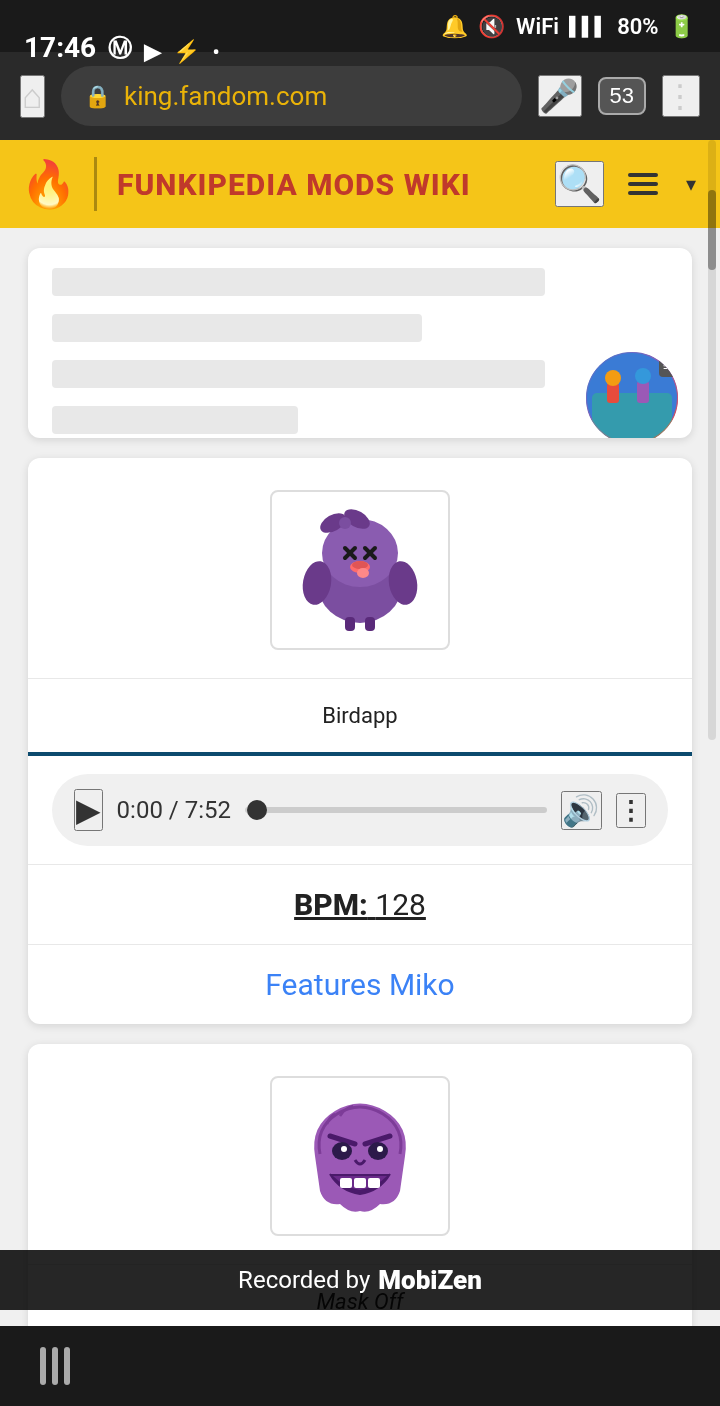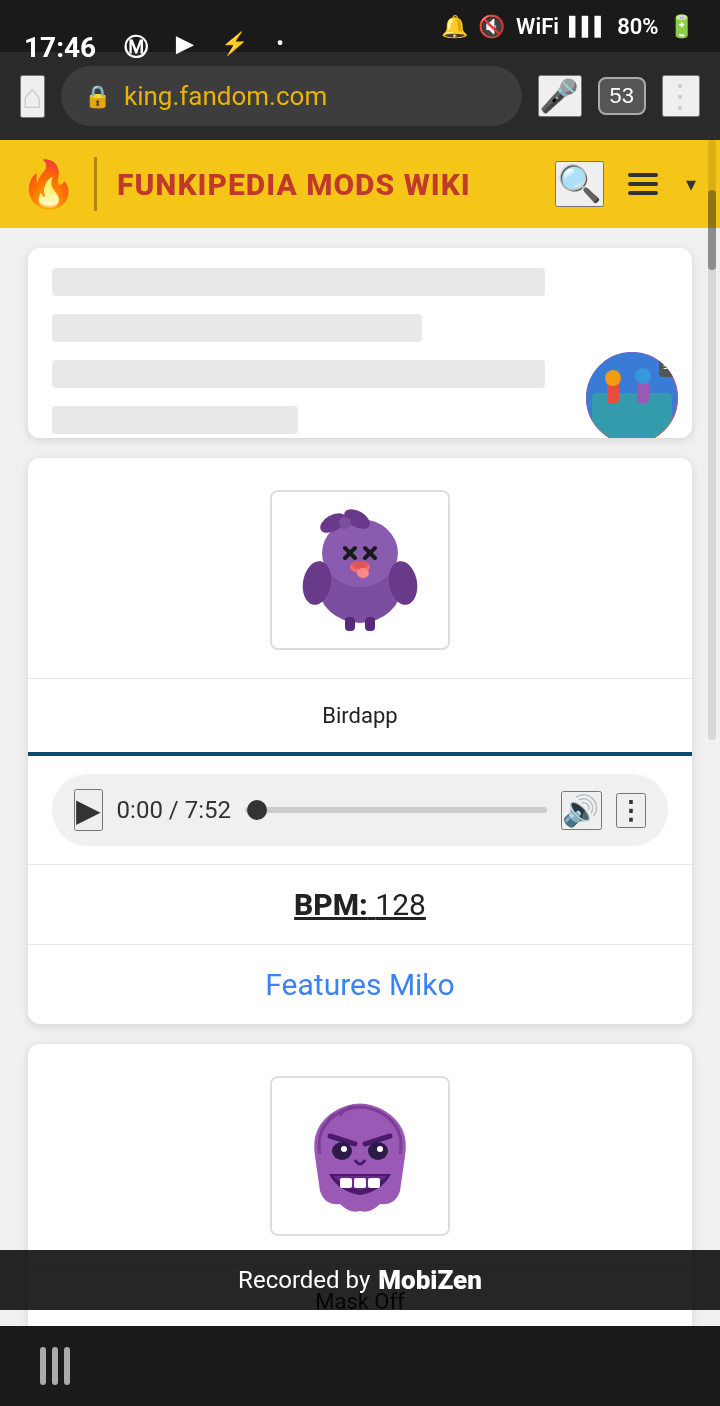--- a/index.html
+++ b/index.html
@@ -19,22 +19,22 @@
       display: flex;
       align-items: center;
       justify-content: space-between;
       padding: 0 24px;
       color: white;
       font-size: 26px;
       font-weight: 600;
     }
     .status-left {
       display: flex;
-      align-items: flex-start;
-      gap: 28px;
+      align-items: flex-end;
+      gap: 12px;
       margin-top: 43px;
     }
     .status-time {
       font-size: 28px;
       font-weight: 700;
     }
     .status-right {
       display: flex;
       align-items: center;
       gap: 10px;
@@ -515,21 +515,21 @@
     <div class="bpm-row">
       <span class="bpm-label">BPM:</span>
       <span>128</span>
     </div>
 
     <div class="features-row">
       <span>Features Miko</span>
     </div>
   </div>
 
-  <div class="song-card" style="margin-bottom: 160px;">
+  <div class="song-card" style="margin-bottom: 160px; font-style: italic;">
 
     <div class="song-card-image-row">
       <div class="song-image-box">
         <svg class="maskoff-svg" viewBox="0 0 150 140">
 
           <path d="M 30 70 Q 25 40 50 25 Q 75 10 100 25 Q 125 40 120 70 L 115 105 Q 110 120 95 118 Q 85 128 75 125 Q 65 128 55 118 Q 40 120 35 105 Z" fill="#9b59b6"></path>
 
           <path d="M 35 68 Q 30 42 52 28 Q 75 14 98 28 Q 120 42 115 68" fill="none" stroke="#7d3c98" stroke-width="3"></path>
 
           <line x1="45" y1="50" x2="70" y2="58" stroke="#4a1a6a" stroke-width="5" stroke-linecap="round"></line>

